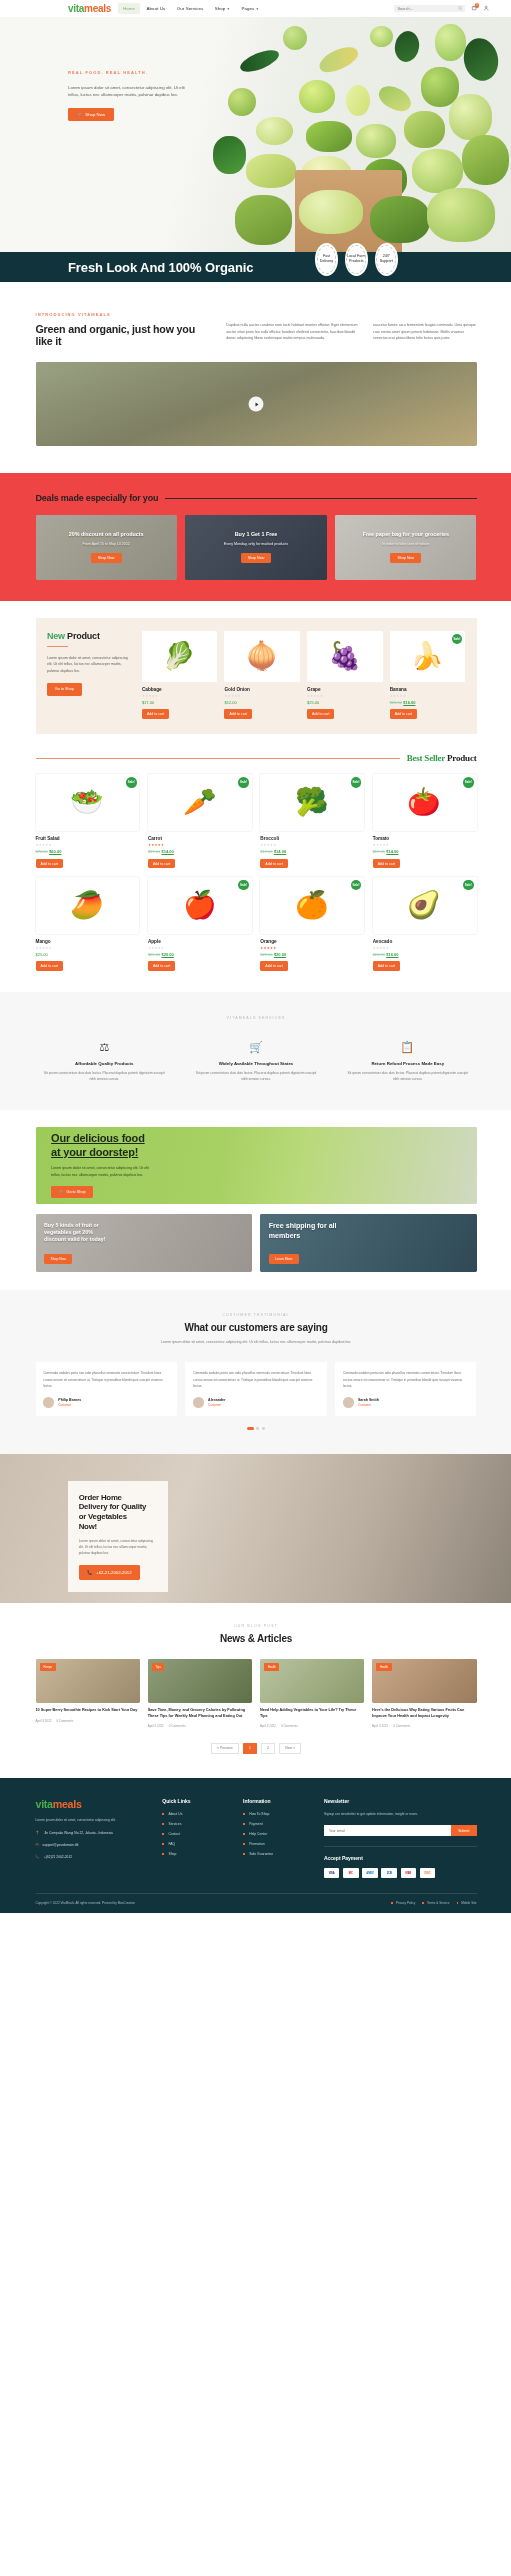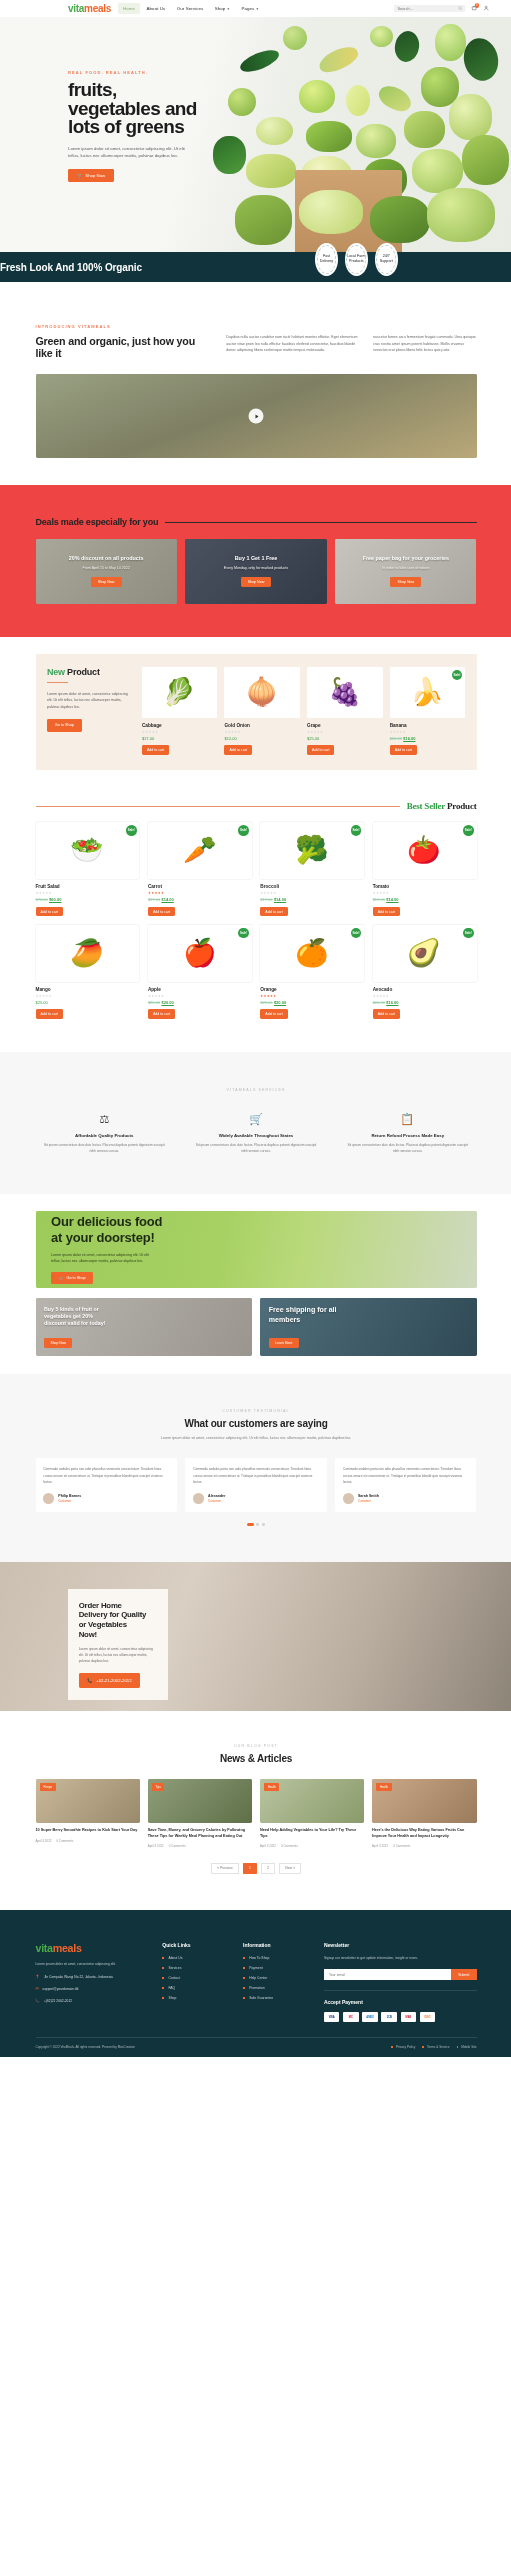--- a/index.html
+++ b/index.html
@@ -4,21 +4,21 @@
 <style>
   * { box-sizing: border-box; margin: 0; padding: 0; }
   body {
     width: 512px;
     font-family: "Liberation Sans", sans-serif;
     background: #ffffff;
     color: #232323;
     -webkit-font-smoothing: antialiased;
   }
   .wrap { width: 512px; position: relative; overflow: hidden; }
-  .container { width: 441px; margin: 12px auto; }
+  .container { width: 441px; margin: 0 auto; }
 
   
   .topbar {
     height: 17px; display: flex; align-items: center;
     background: #ffffff; padding: 0 0 0 0;
     position: relative; z-index: 40;
   }
   .logo { font-size: 10px; font-weight: 700; letter-spacing: -0.3px; margin-left: 68px; }
   .logo .v { color: #4aab4a; }
   .logo .m { color: #f0652b; }
@@ -67,21 +67,21 @@
   }
   .bag {
     position: absolute; right: 110px; bottom: -2.8px; width: 107px; height: 85px;
     background: linear-gradient(180deg,#cfa272 0%,#bd8f5f 100%); border-radius: 2.1px 2.1px 0 0;
   }
 
   
   .strip {
     background: #11333c; height: 30px; position: relative; display: flex; align-items: center;
   }
-  .strip-title { color: #fff; font-size: 10px; font-weight: 700; letter-spacing: -0.1px; }
+  .strip-title { margin-left: 68px; color: #fff; font-size: 13px; font-weight: 700; letter-spacing: -0.1px; }
   .ovals { position: absolute; right: 114px; top: -9.2px; display: flex; gap: 6.4px; }
   .oval {
     width: 23.5px; height: 33px; background: #fff; border-radius: 50%;
     display: flex; align-items: center; justify-content: center; text-align: center;
     font-size: 3.7px; line-height: 1.45; color: #1d1d1d; position: relative;
   }
   .oval::after {
     content: ""; position: absolute; inset: 1.8px; border: 0.4px dashed #bfcfca; border-radius: 50%;
   }
 
@@ -172,21 +172,21 @@
   .sv h5 { font-size: 4.4px; font-weight: 700; margin-top: 6.4px; }
   .sv p { font-size: 3.3px; line-height: 1.9; color: #7a7a7a; margin-top: 4.3px; padding: 0 5.7px; }
 
   
   .delicious {
     margin-top: 17px; height: 77px; border-radius: 1.4px; position: relative; overflow: hidden;
     background: linear-gradient(100deg,#9ccb5a 0%,#a7d163 42%,#b9d97a 60%,#cfd9c0 100%);
     display: flex; align-items: center;
   }
   .del-copy { padding-left: 15.6px; width: 164px; }
-  .delicious h3 { font-size: 13px; font-weight: 700; line-height: 1.25; color: #1d2b14; letter-spacing: -0.2px; }
+  .delicious h3 { font-size: 11px; font-weight: 700; line-height: 1.25; color: #1d2b14; letter-spacing: -0.2px; text-decoration: underline; }
   .delicious p { font-size: 3.6px; line-height: 1.85; color: #33421f; margin-top: 5.7px; width: 107px; }
 
   
   .two { display: flex; gap: 8.5px; margin-top: 10px; }
   .bn { flex: 1; height: 58px; border-radius: 1.4px; position: relative; overflow: hidden; padding: 8.5px; }
   .bn.left { background: linear-gradient(120deg,#b7b3ad,#9a968f); }
   .bn.right { background: linear-gradient(120deg,#4f6d7a,#2f4a55); }
   .bn h4 { color: #fff; font-size: 5.3px; font-weight: 700; line-height: 1.35; width: 64px; text-shadow: 0 0.7px 1.4px rgba(0,0,0,.3); }
   .bn.right h4 { font-size: 7.1px; width: 85px; }
   .bn .mini2 { position: absolute; left: 8.5px; bottom: 7.8px; background: #f0652b; color: #fff; font-size: 3.4px;
@@ -341,25 +341,20 @@
       <div class="veg" style="left:412px;top:132px;width:51px;height:44px;border-radius:46%;background:radial-gradient(circle at 34% 28%,#dff0a0,#94bd4e);"></div>
       <div class="veg" style="left:462px;top:118px;width:47px;height:50px;border-radius:46%;background:linear-gradient(150deg,#a9cd5b,#6c9a32);"></div>
       <div class="bag"></div>
       <div class="veg" style="left:235px;top:178px;width:57px;height:50px;border-radius:44%;background:linear-gradient(150deg,#97c04f,#6a9333);"></div>
       <div class="veg" style="left:299px;top:173px;width:64px;height:44px;border-radius:44%;background:radial-gradient(circle at 35% 28%,#e9f3b8,#bcd26a);"></div>
       <div class="veg" style="left:370px;top:179px;width:60px;height:47px;border-radius:44%;background:linear-gradient(150deg,#7fb041,#4d7b26);"></div>
       <div class="veg" style="left:427px;top:171px;width:68px;height:54px;border-radius:44%;background:radial-gradient(circle at 34% 28%,#d8ec96,#8fb74b);"></div>
     </div>
     <div class="hero-copy">
       <div class="eyebrow">REAL FOOD. REAL HEALTH.</div>
-      <h1>
-        <span>Fruits,</span><br>
-        <span>vegetables and</span><br>
-        <span>lots of greens</span>
-      </h1>
       <p>Lorem ipsum dolor sit amet, consectetur adipiscing elit. Ut elit tellus, luctus nec ullamcorper mattis, pulvinar dapibus leo.</p>
       <button class="btn-orange">
         <span>🛒</span>
         <span>Shop Now</span>
       </button>
     </div>
   </div>
 
   <div class="strip">
     <div class="strip-title">Fresh Look And 100% Organic</div>

